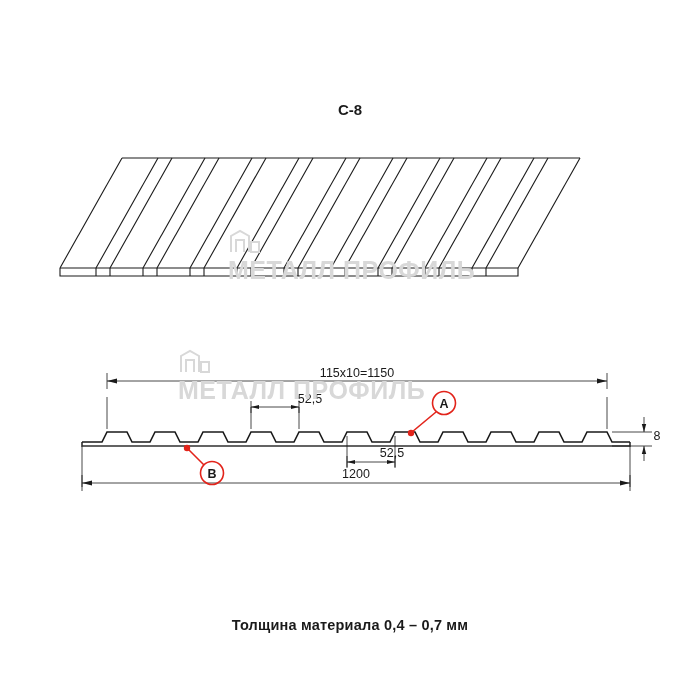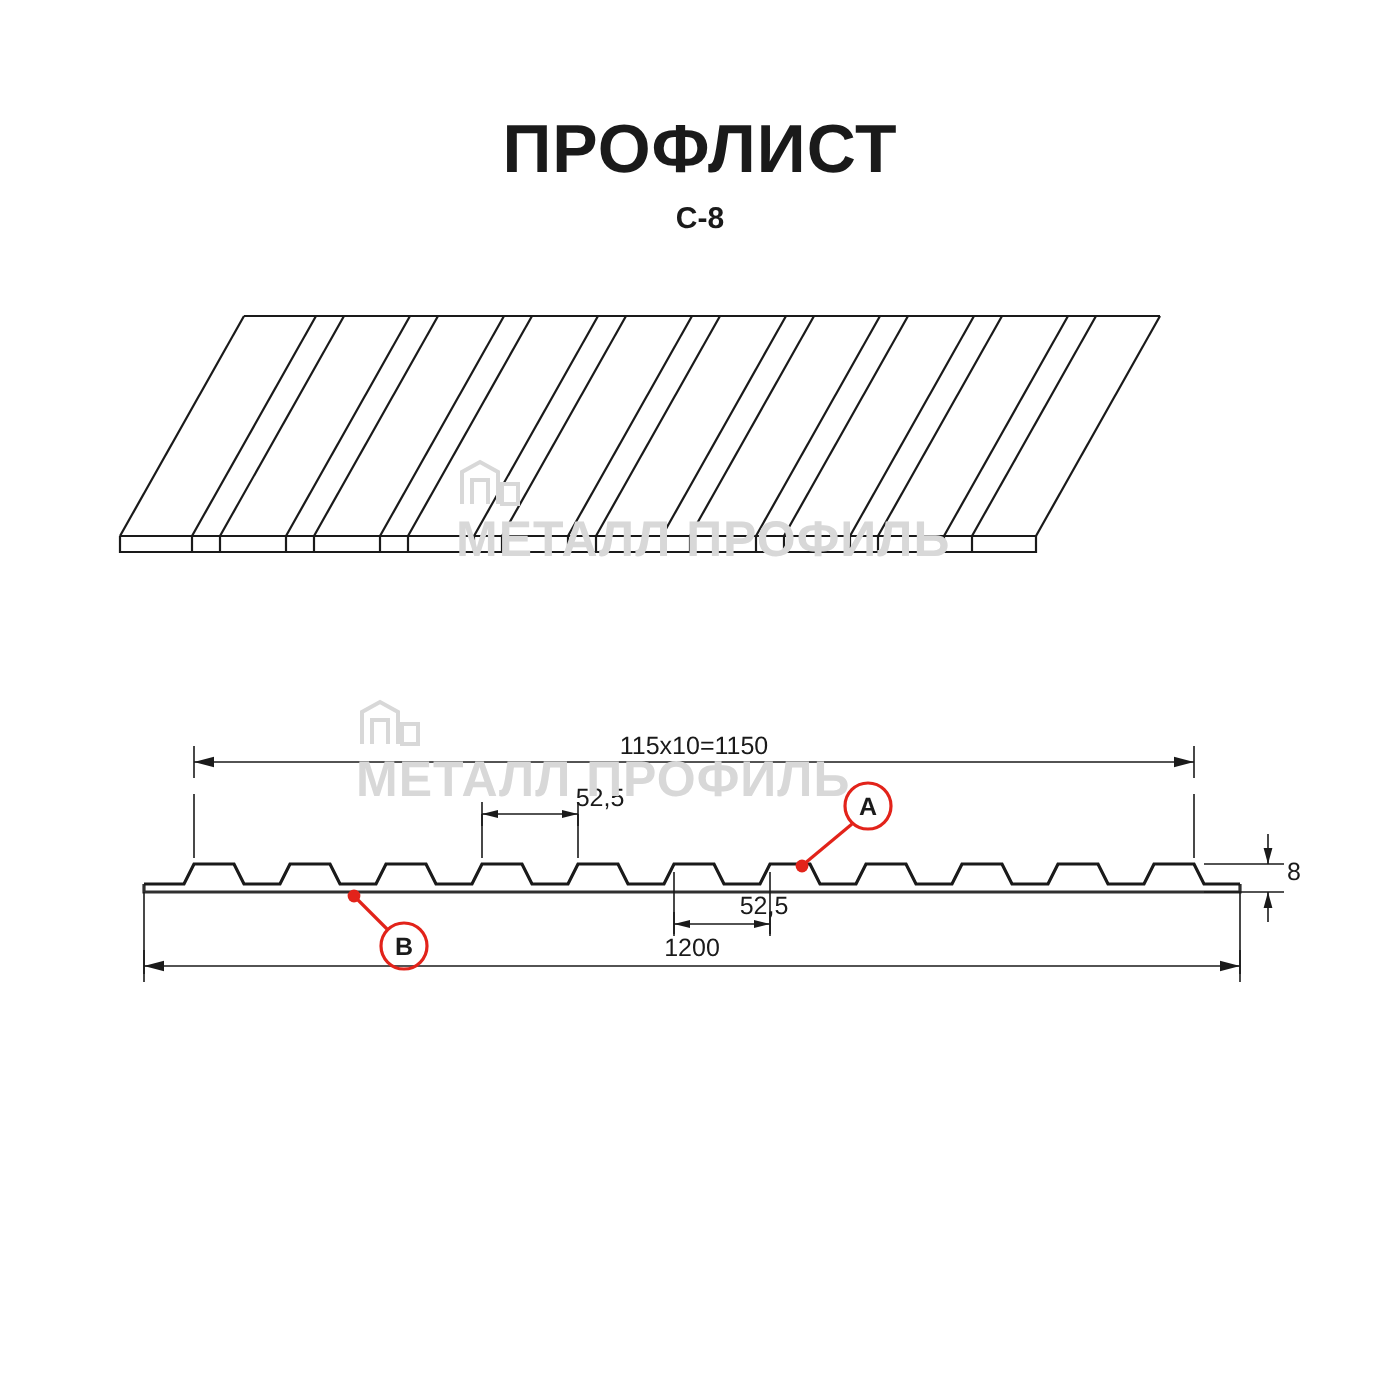--- a/index.html
+++ b/index.html
@@ -44,21 +44,21 @@
   .iso-area {
     position: absolute;
     top: 140px;
     left: 60px;
     width: 580px;
     height: 185px;
   }
   .section-area {
     position: absolute;
     top: 345px;
-    left: 30px;
+    left: 40px;
     width: 620px;
     height: 160px;
   }
   .footer {
     position: absolute;
     top: 617px;
     left: 0;
     width: 700px;
     text-align: center;
     font-size: 14.5px;
@@ -85,21 +85,20 @@
   text {
     font-family: "Liberation Sans", sans-serif;
     fill: #1a1a1a;
   }
 </style>
 </head>
 <body>
 
 <div class="page">
 
-  <div class="title">ПРОФЛИСТ</div>
   <div class="subtitle">С-8</div>
 
   <div class="iso-area">
     <svg width="580" height="185" viewBox="0 0 580 185">
       <g fill="none" stroke="#1a1a1a" stroke-width="1.1" stroke-linejoin="miter">
 
         <path d="M 62 18 L 520 18"></path>
 
         <path d="M 62 18 L 0 128"></path>
 
@@ -251,14 +250,15 @@
   <div class="wm wm-2">
     <svg width="34" height="28" viewBox="0 0 34 28" aria-hidden="true">
       <g fill="none" stroke="#d8d8d8" stroke-width="2">
         <path d="M3 24 L3 8 L12 3 L21 8 L21 24"></path>
         <path d="M8 24 L8 12 L16 12 L16 24"></path>
         <path d="M23 14 L31 14 L31 24 L23 24 Z"></path>
       </g>
     </svg><span>МЕТАЛЛ ПРОФИЛЬ</span>
   </div>
 
+  <div class="footer">Толщина материала 0,4 – 0,7 мм</div>
 
 </div>
 
 </body></html>

